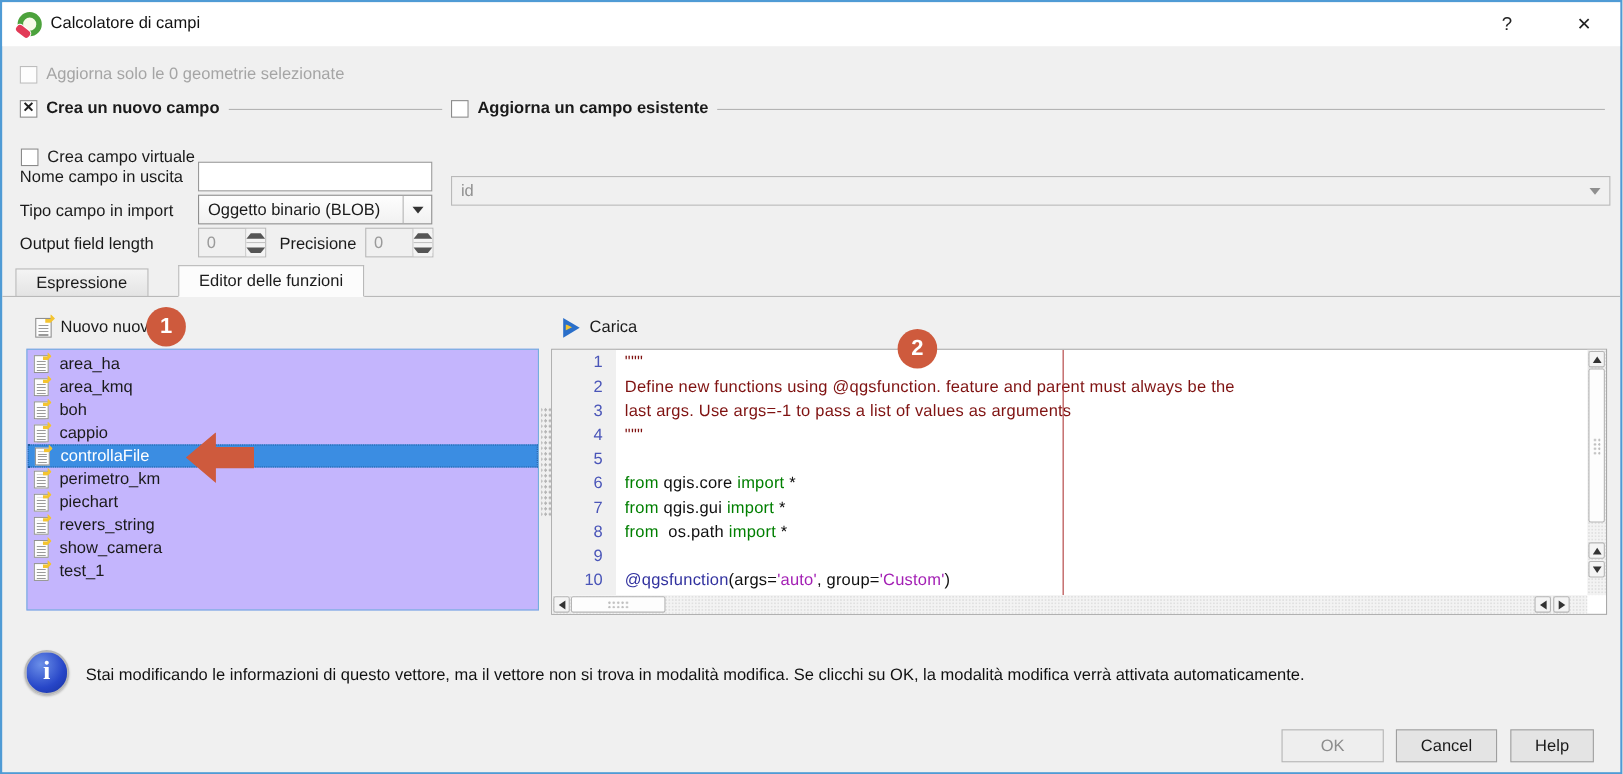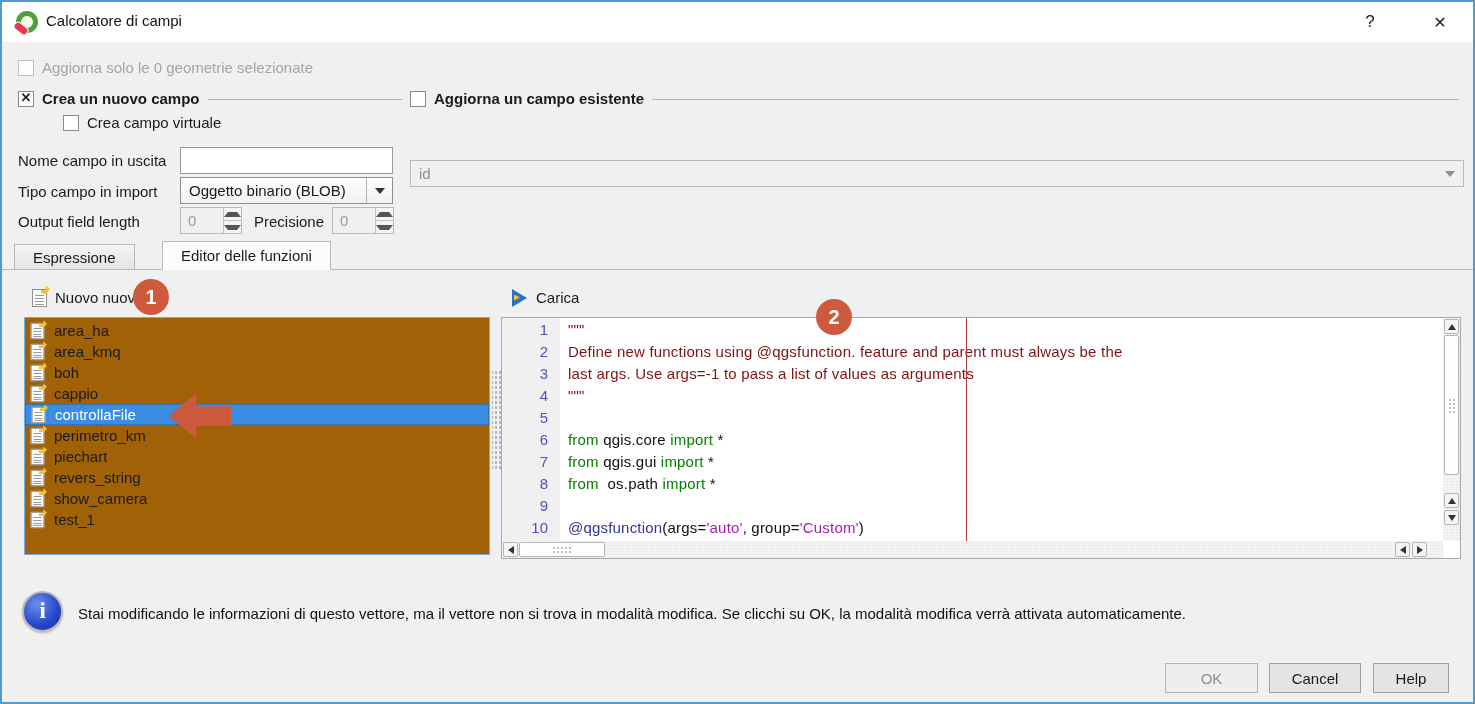--- a/index.html
+++ b/index.html
@@ -31,21 +31,21 @@
   .chk .mark { transform:translateY(-1px); }
 
   .row-top-chk { position:absolute; left:16px; top:57px; }
 
   .group-hd { position:absolute; top:88px; display:flex; align-items:center; gap:8px; }
   .group-hd .lbl { font-weight:bold; white-space:nowrap; }
   .group-hd .rule { height:1px; background:#b4b4b4; flex:1 1 auto; margin-top:1px; }
   .group-left  { left:16px; width:384px; }
   .group-right { left:408px; right:14px; }
 
-  .chk-virtual { position:absolute; left:17px; top:112px;margin-left:44px; }
+  .chk-virtual { position:absolute; left:17px; top:132px; }
 
   
   .f-label { position:absolute; left:16px; white-space:nowrap; }
   .txt-input { position:absolute; left:178px; width:213px; height:27px; background:#fff;
       border:1px solid #999; }
   .combo { position:absolute; height:27px; border:1px solid #8f8f8f;
       background:linear-gradient(#fefefe,#f1f1f1); display:flex; align-items:center; }
   .combo .val { padding-left:8px; flex:1 1 auto; white-space:nowrap; overflow:hidden; }
   .combo .dd { width:26px; align-self:stretch; border-left:1px solid #b5b5b5;
       display:flex; align-items:center; justify-content:center; }
@@ -102,21 +102,21 @@
   
   .ann-circle { position:absolute; width:36px; height:36px; border-radius:50%; background:#ce5a3d;
       color:#fff; font-weight:bold; font-size:20px; display:flex; align-items:center;
       justify-content:center; z-index:30; }
   .ann-1 { left:131px; top:277px; }
   .ann-2 { left:814px; top:297px; }
   .ann-arrow { position:absolute; left:167px; top:391px; width:62px; height:46px; background:#ce5a3d;
       clip-path:polygon(0 50%, 44% 0, 44% 29%, 100% 29%, 100% 71%, 44% 71%, 44% 100%); z-index:30; }
 
   
-  .file-list { position:absolute; left:22px; top:315px; width:466px; height:238px; background:#a16207;
+  .file-list { position:absolute; left:22px; top:315px; width:466px; height:238px; background:#c4b5fd;
       border:1px solid #74aede; overflow:hidden; padding-top:2px; }
   .file-row { height:21px; display:flex; align-items:center; gap:9px; padding-left:5px; cursor:default; }
   .file-row .doc-icon { transform:scale(0.9); }
   .file-row .name { white-space:nowrap; }
   .file-row.selected { background:#3b8de2; border:1px dotted #1e5c9e; }
   .file-row.selected .name { color:#fff; }
 
   
   .splitter { position:absolute; left:490px; top:368px; width:9px; height:100px;
       background-image:radial-gradient(#b5b5b5 1px, transparent 1.2px); background-size:4px 5px;

